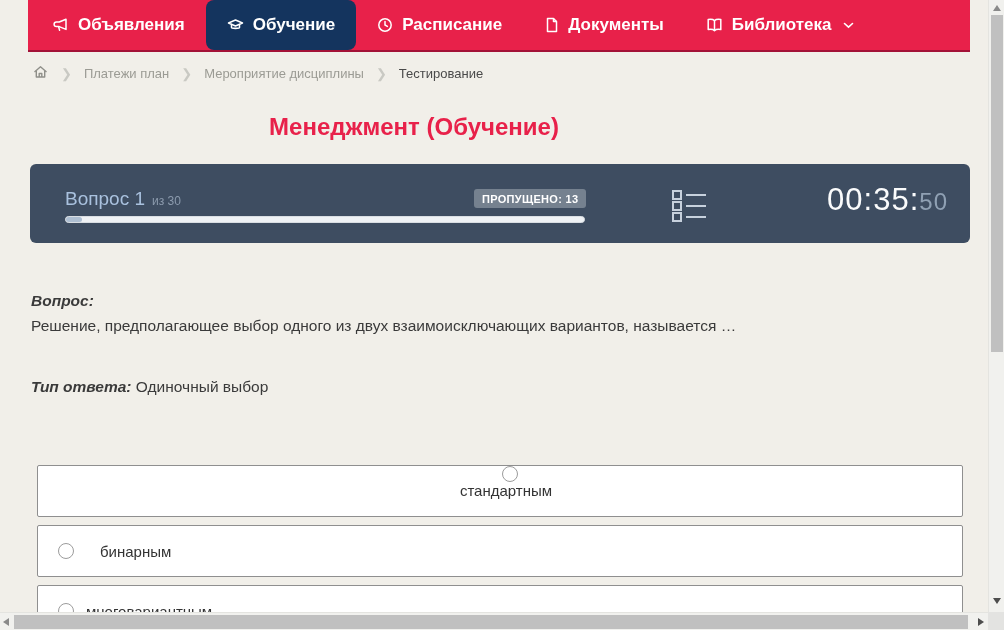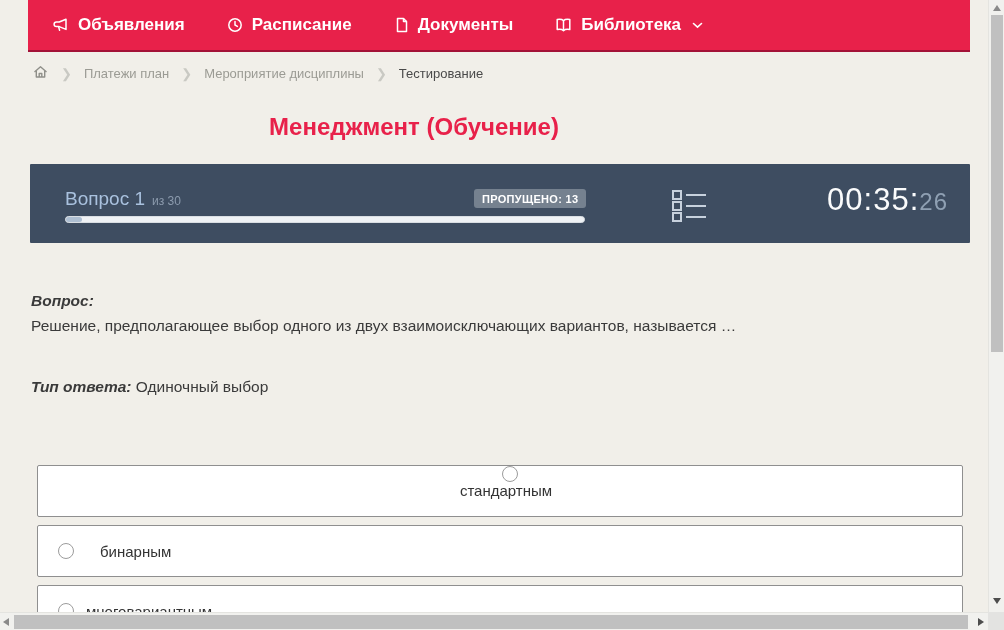--- a/index.html
+++ b/index.html
@@ -33,21 +33,21 @@
   .crumb.current { color:#4A4A4A; cursor:default;text-align:right; }
   .crumb-sep { color:#C9C9C3; font-size:13px; }
   
   .page-title {
     position:absolute; left:0; top:113px; width:828px;
     text-align:center; color:#E8214A; font-size:24px; font-weight:bold;
   }
   
   .qcard {
     position:absolute; left:30px; top:164px; width:940px; height:79px;
-    background:#3E4D61; border-radius:1px;
+    background:#3E4D61; border-radius:6px;
   }
   .q-label-row { position:absolute; left:35px; top:24px; display:flex; align-items:baseline; gap:7px; }
   .q-label { color:#A9C1DE; font-size:19px; }
   .q-total { color:#8C9BAE; font-size:12px; }
   .q-progress {
     position:absolute; left:35px; top:52px; width:520px; height:7px;
     background:#EFF2F5; border-radius:4px; border:1px solid #D9DEE3;
   }
   .q-progress-fill { height:100%; width:3%; background:#AEBFD2; border-radius:4px; }
   .skip-badge {
@@ -111,20 +111,29 @@
 
 <nav class="navbar">
   <div class="nav-item">
     <span>
       <svg width="16" height="16" viewBox="0 0 16 16" fill="none" stroke="#fff" stroke-width="1.5" stroke-linejoin="round">
           <path d="M13 2.2 L6.2 5 H3.4 a2.3 2.3 0 0 0 0 4.6 H6.2 L13 12.4 Z"></path>
           <path d="M5.6 9.9 L6.6 13.2" stroke-linecap="round"></path>
         </svg>
     </span>
     <span>Объявления</span>
+  </div>
+  <div class="nav-item active">
+    <span>
+      <svg width="17" height="16" viewBox="0 0 17 16" fill="none" stroke="#fff" stroke-width="1.5" stroke-linejoin="round">
+          <path d="M8.5 3 L15.5 6 L8.5 9 L1.5 6 Z"></path>
+          <path d="M4.5 7.6 V10.6 C4.5 11.8 12.5 11.8 12.5 10.6 V7.6" stroke-linecap="round"></path>
+        </svg>
+    </span>
+    <span>Обучение</span>
   </div>
   <div class="nav-item">
     <span>
       <svg width="16" height="16" viewBox="0 0 16 16" fill="none" stroke="#fff" stroke-width="1.5" stroke-linecap="round">
           <circle cx="8" cy="8" r="6.2"></circle>
           <path d="M8 4.6 V8 L10.4 9.4"></path>
         </svg>
     </span>
     <span>Расписание</span>
   </div>
@@ -185,21 +194,21 @@
         <rect x="1" y="2" width="8" height="8"></rect>
         <path d="M14 6 H34"></path>
         <rect x="1" y="13" width="8" height="8"></rect>
         <path d="M14 17 H34"></path>
         <rect x="1" y="24" width="8" height="8"></rect>
         <path d="M14 28 H34"></path>
       </svg>
   </span>
   <div class="timer">
     <span class="timer-main">00:35:</span>
-    <span class="timer-sec">26</span>
+    <span class="timer-sec">50</span>
   </div>
 </div>
 
 <div class="q-section-label">Вопрос:</div>
 <div class="q-text">Решение, предполагающее выбор одного из двух взаимоисключающих вариантов, называется …</div>
 <div class="answer-type">
   <b>Тип ответа:</b>
   <span> </span><span>Одиночный выбор</span>
 </div>
 

